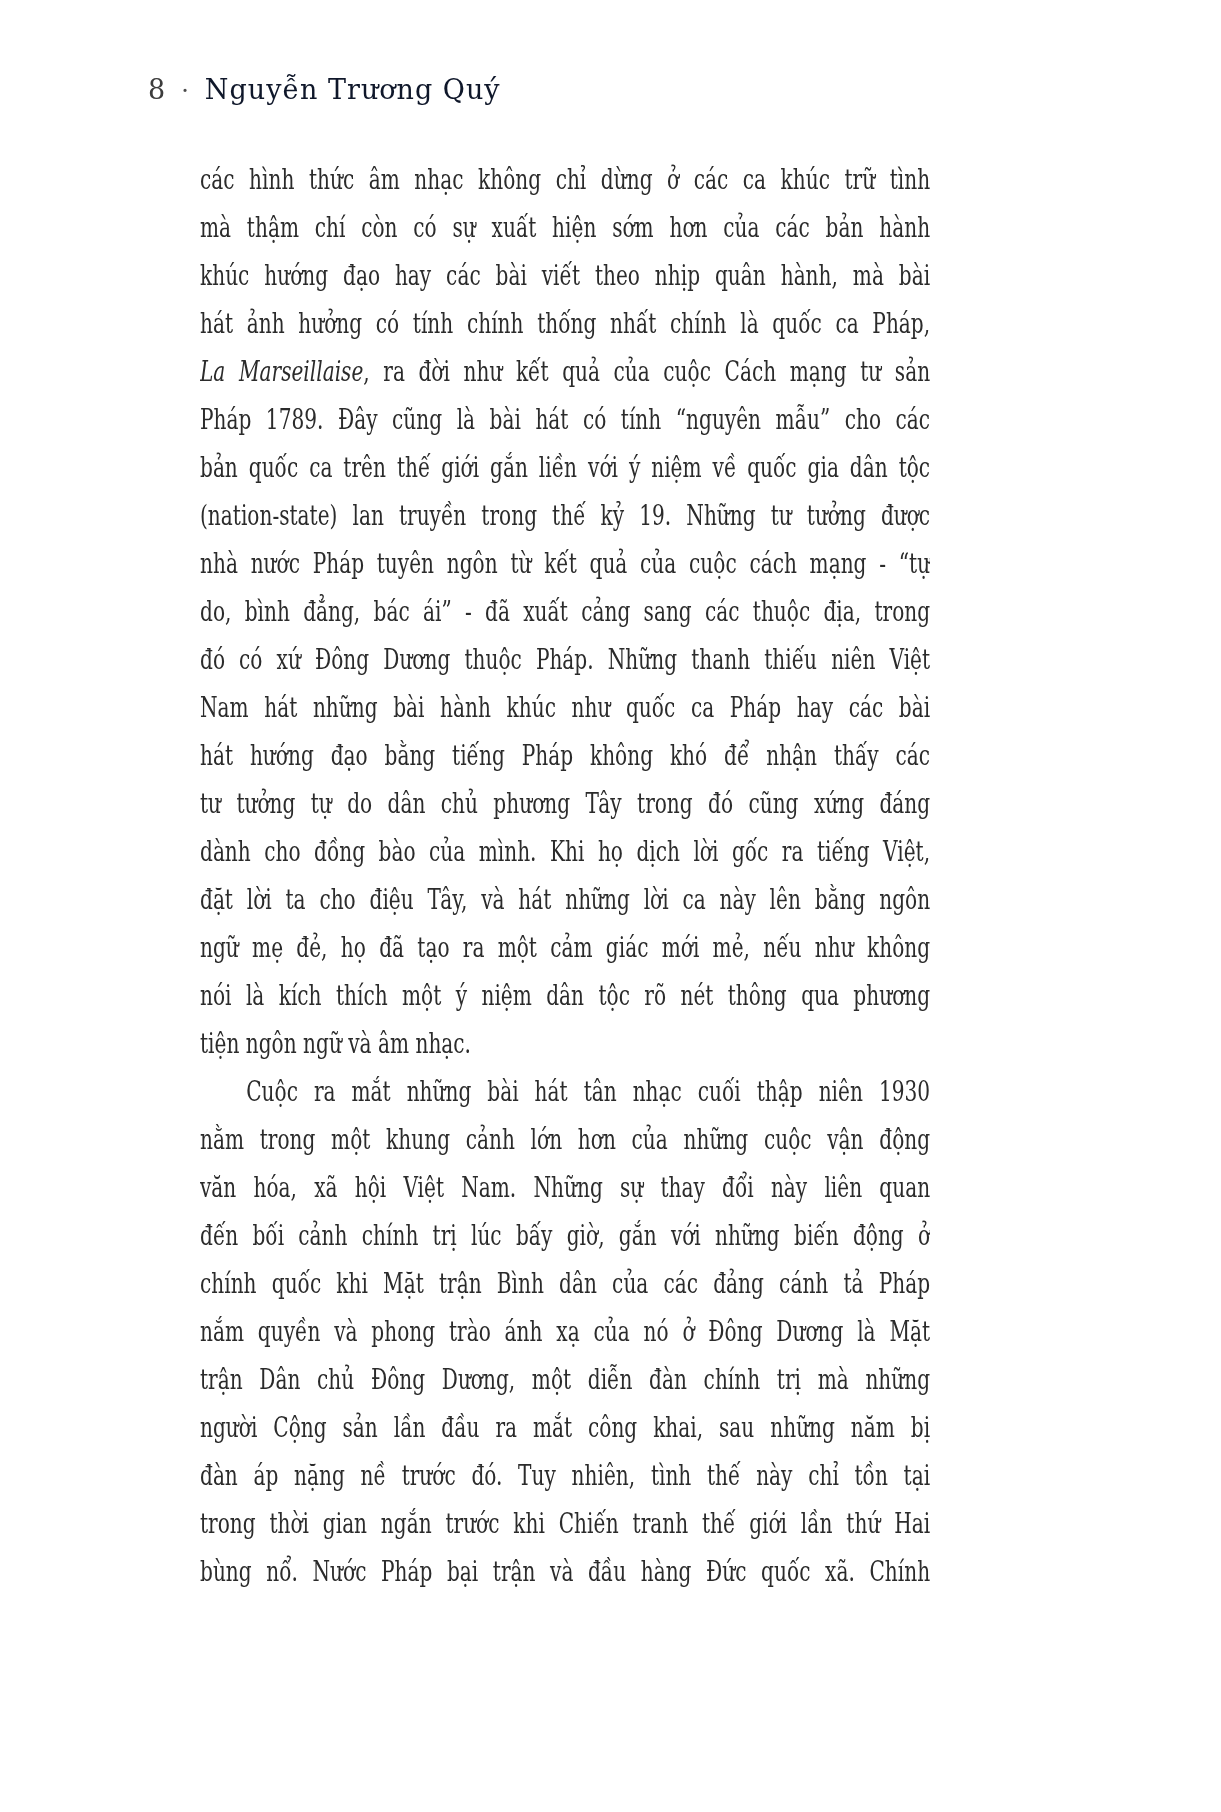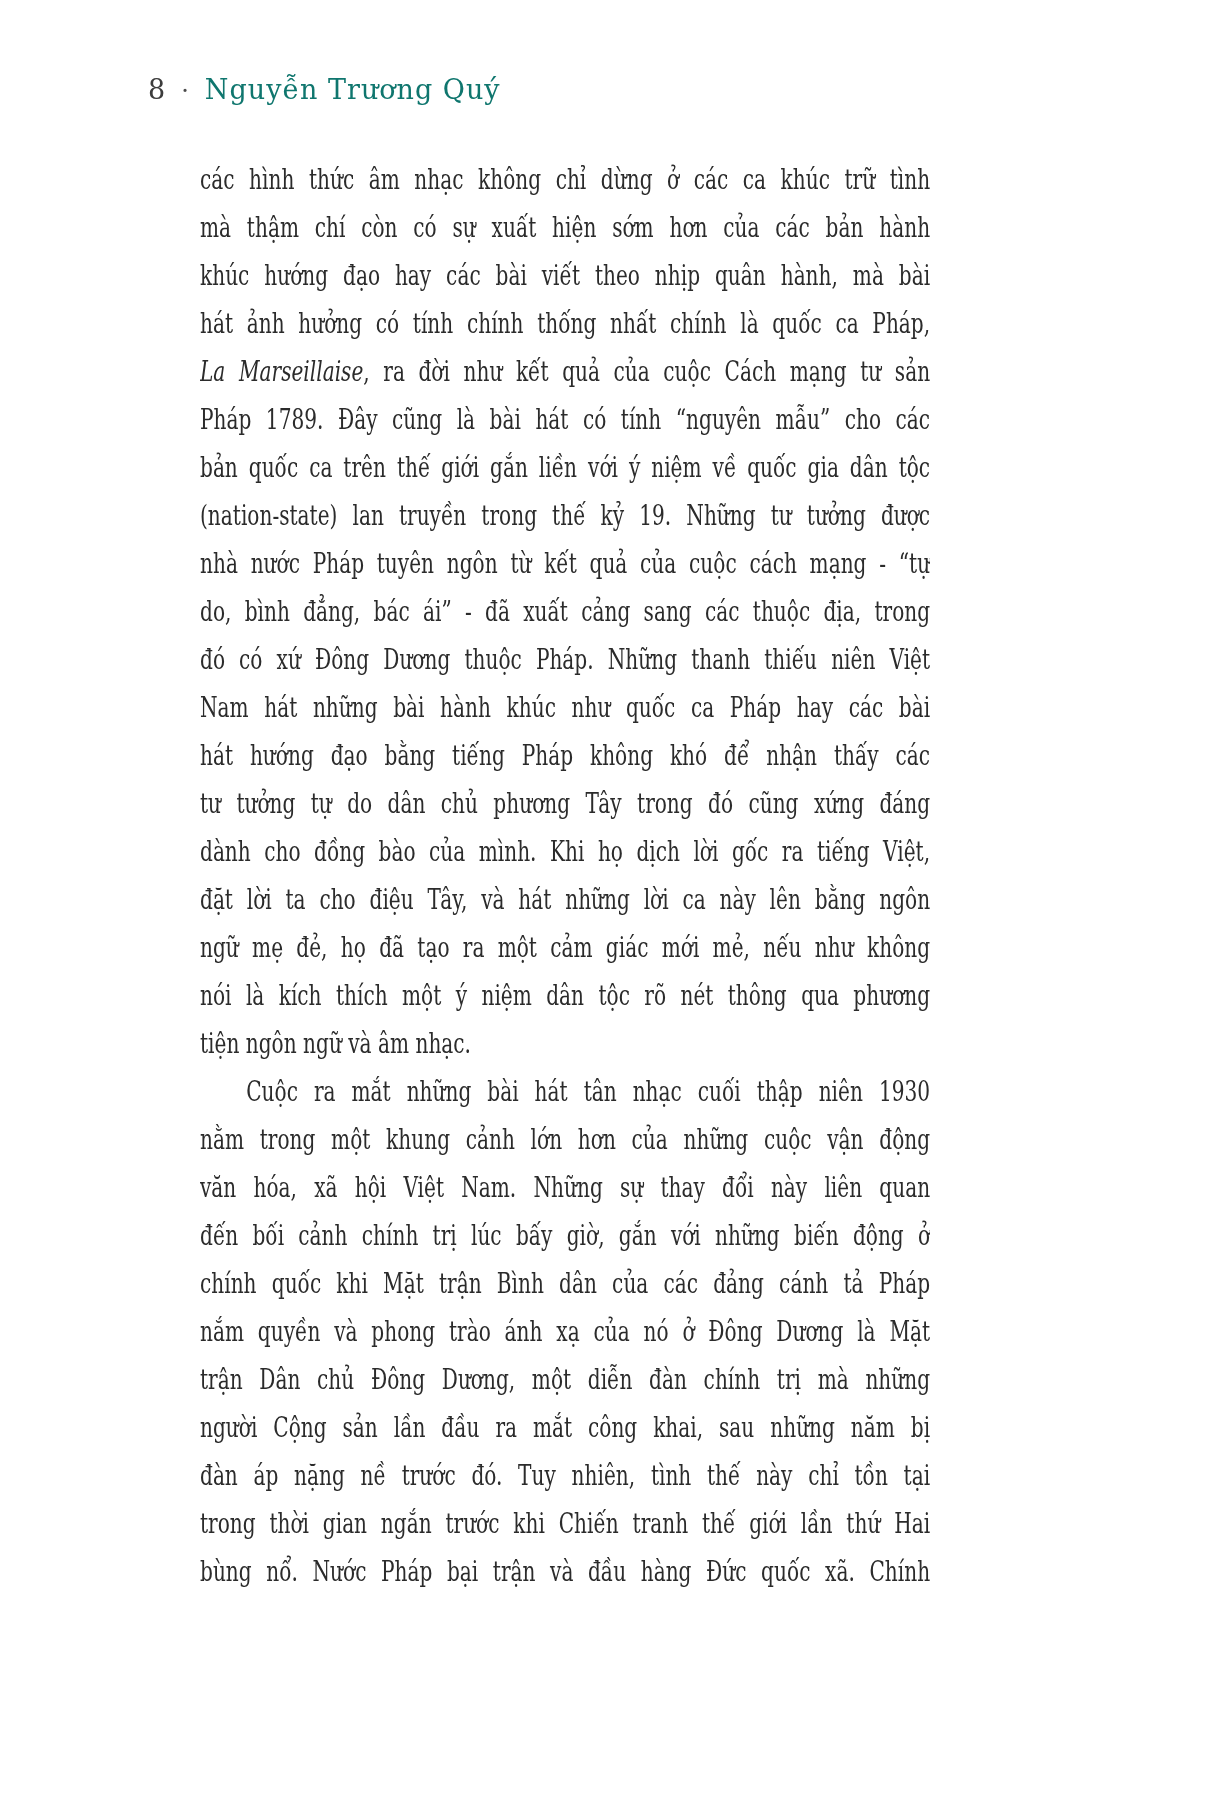--- a/index.html
+++ b/index.html
@@ -23,21 +23,21 @@
     font-size: 27px;
     color: #3c3c3c;
     letter-spacing: 1px;
   }
   .page-number { color: #3c3c3c; }
   .header-sep {
     margin: 0 15px;
     font-size: 24px;
     color: #4a4a4a;
   }
-  .running-title { color: #0f766e; }
+  .running-title { color: #0f172a; }
 
   .textblock {
     position: absolute;
     left: 200px;
     top: 156px;
     width: 980px;
     transform: scaleX(0.745);
     transform-origin: 0 0;
     font-size: 27px;
     color: #2b2b2b;

